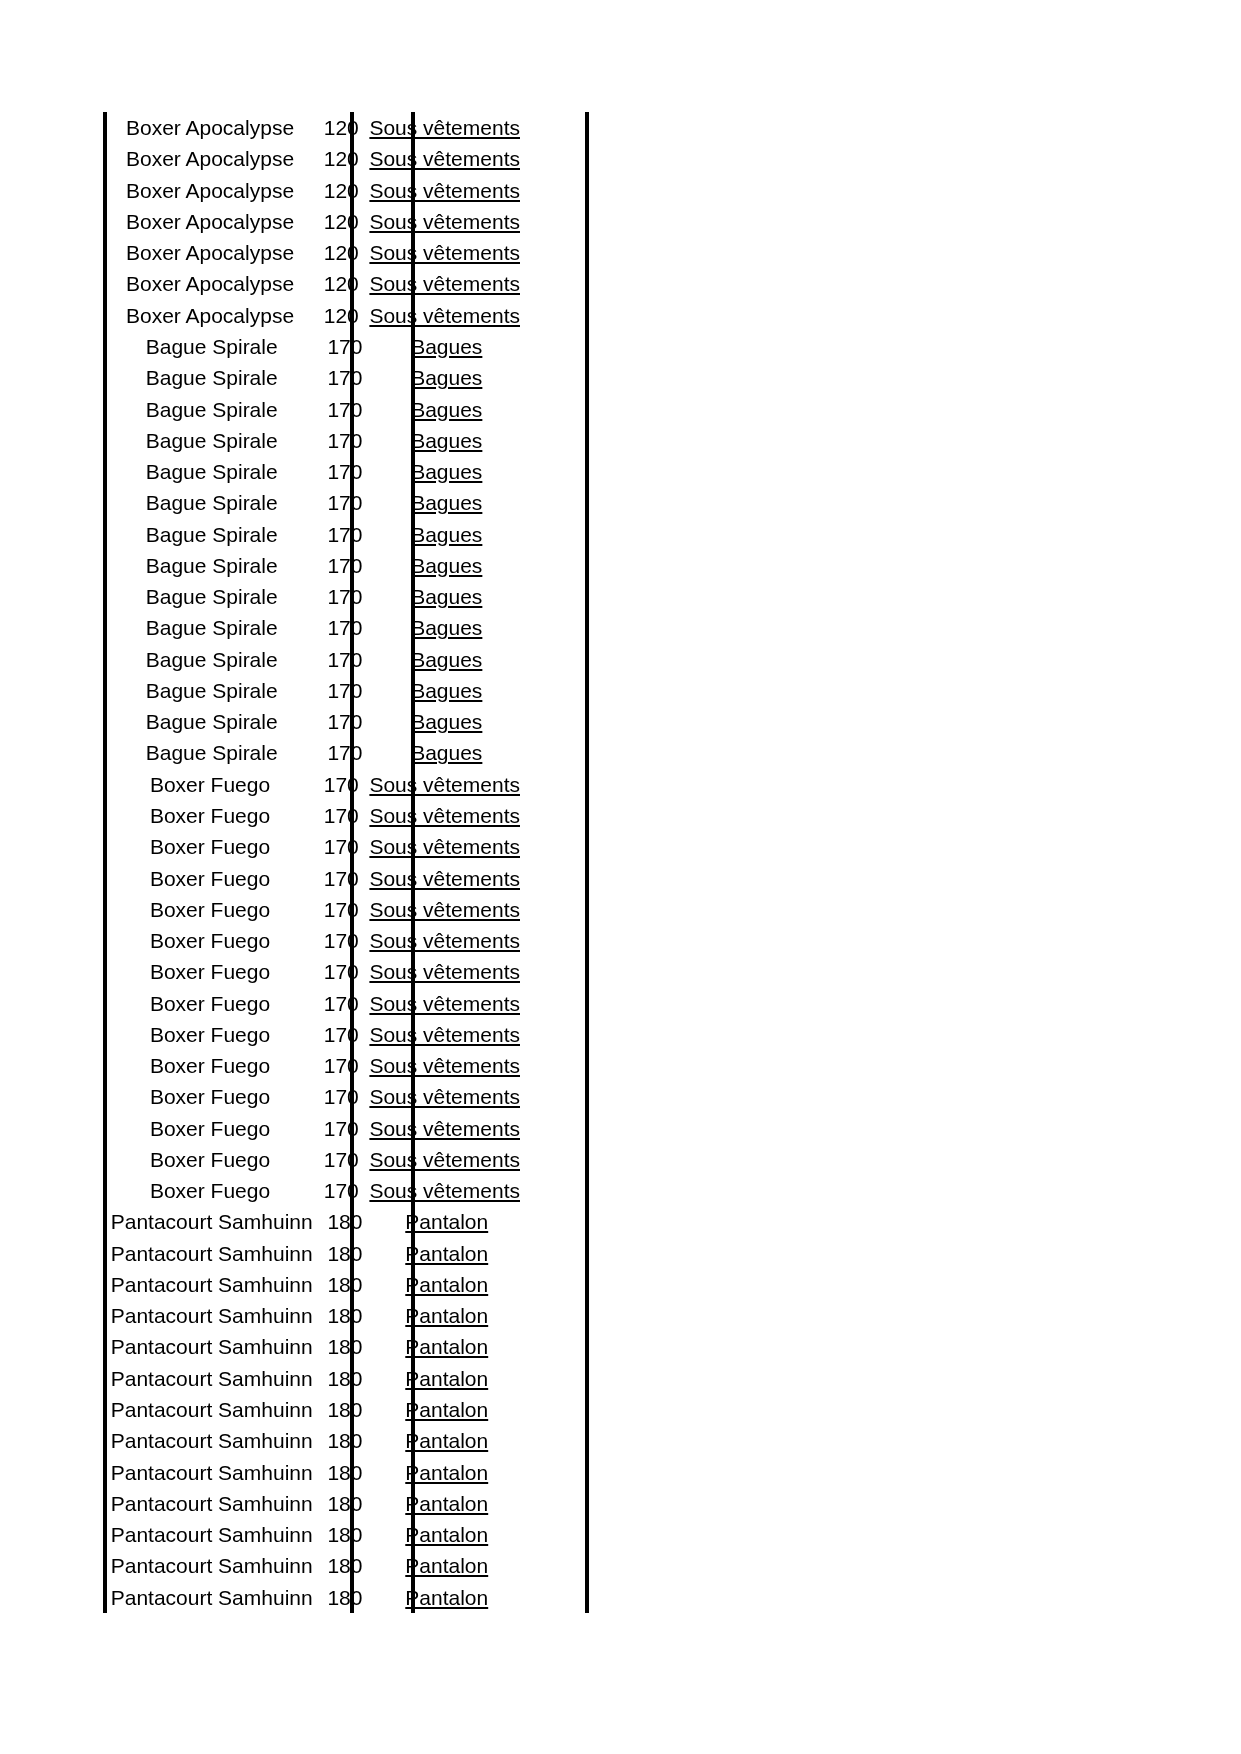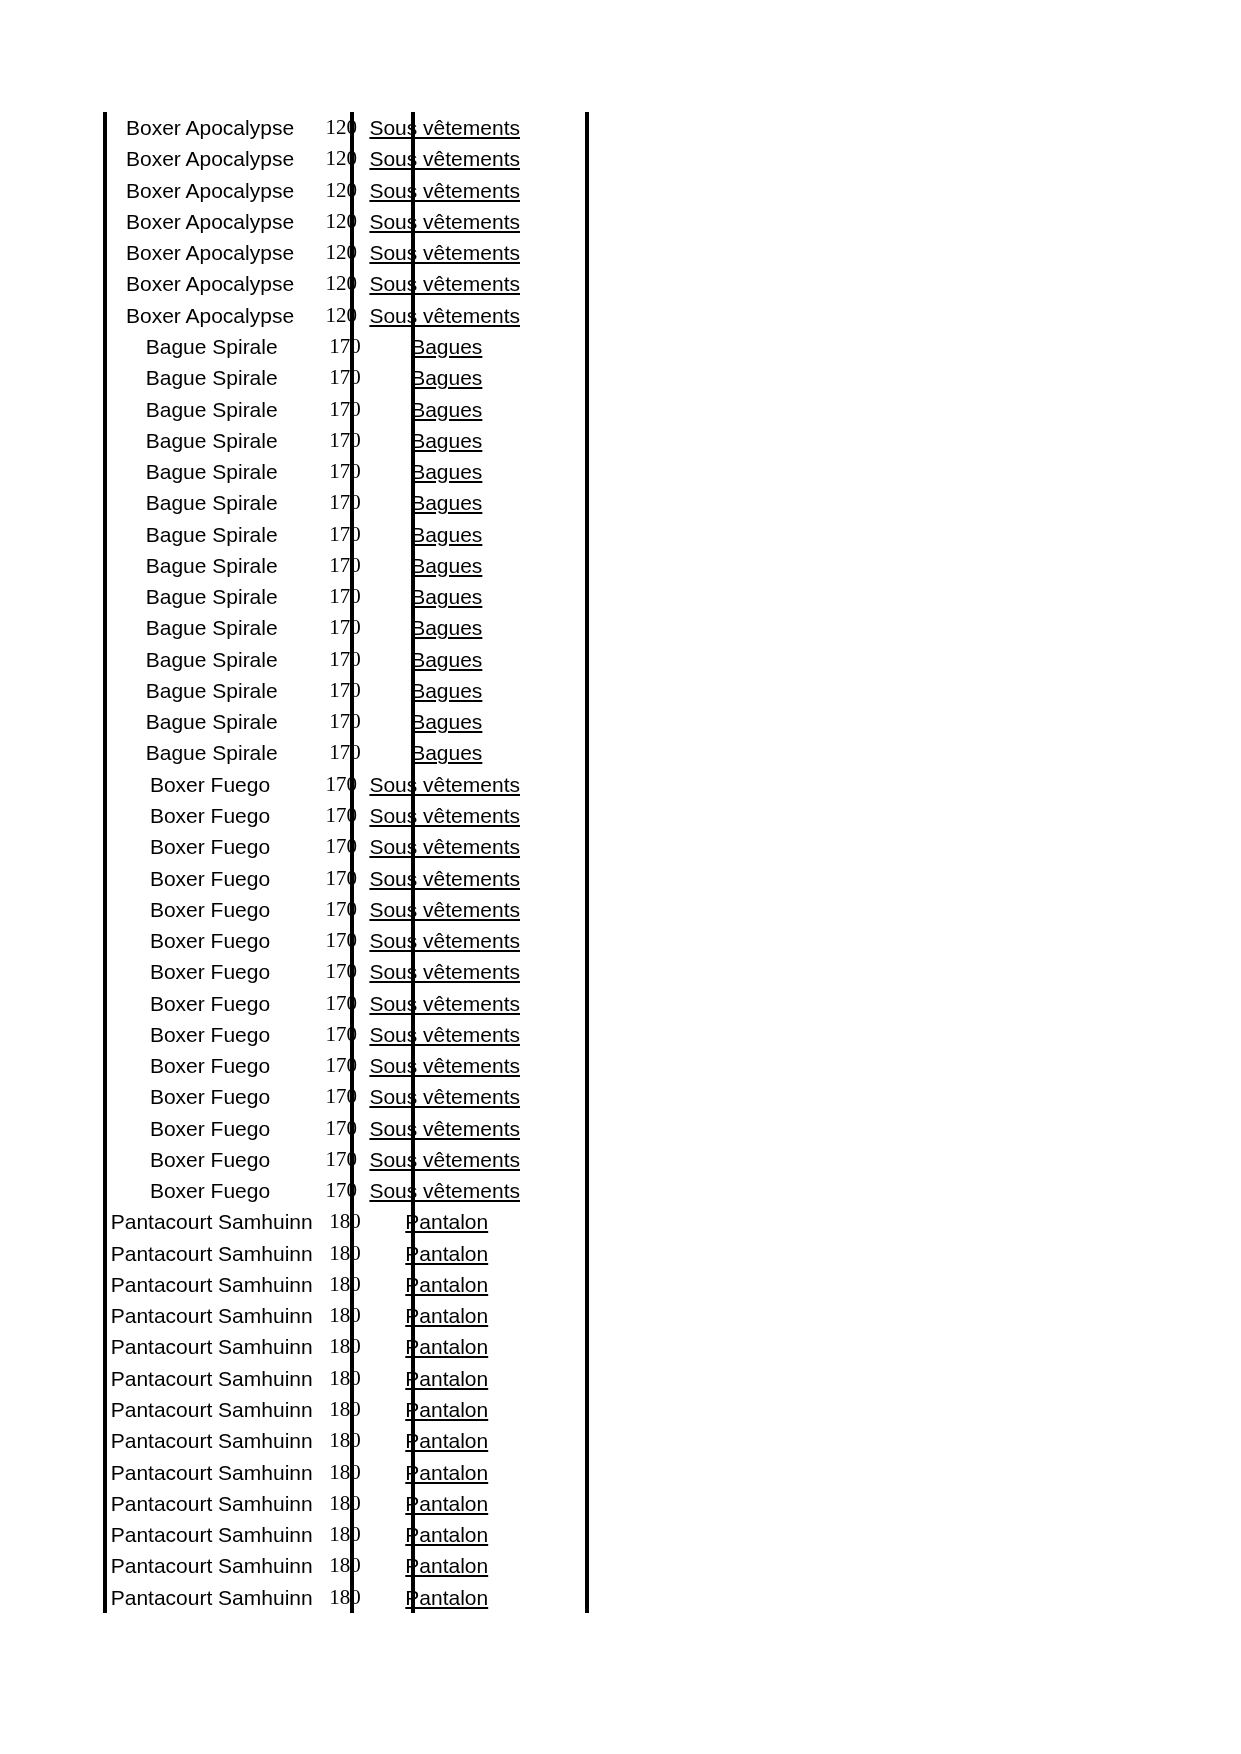--- a/index.html
+++ b/index.html
@@ -48,21 +48,21 @@
     display: flex;
     align-items: center;
     font-size: 21px;
     line-height: 1;
   }
   .cell {
     text-align: center;
     white-space: nowrap;
   }
   .c1 { width: 243px; margin-left: 4px; }
-  .c2 { width: 57px;  margin-left: 4px; font-family: Liberation Serif, serif; }
+  .c2 { width: 57px;  margin-left: 4px; }
   .c3 { width: 170px; margin-left: 4px; text-decoration: underline; }
 </style>
 </head>
 <body>
 
 <div class="page">
   <div class="tbl">
     <div class="vline v1"></div>
     <div class="vline v2"></div>
     <div class="vline v3"></div>

